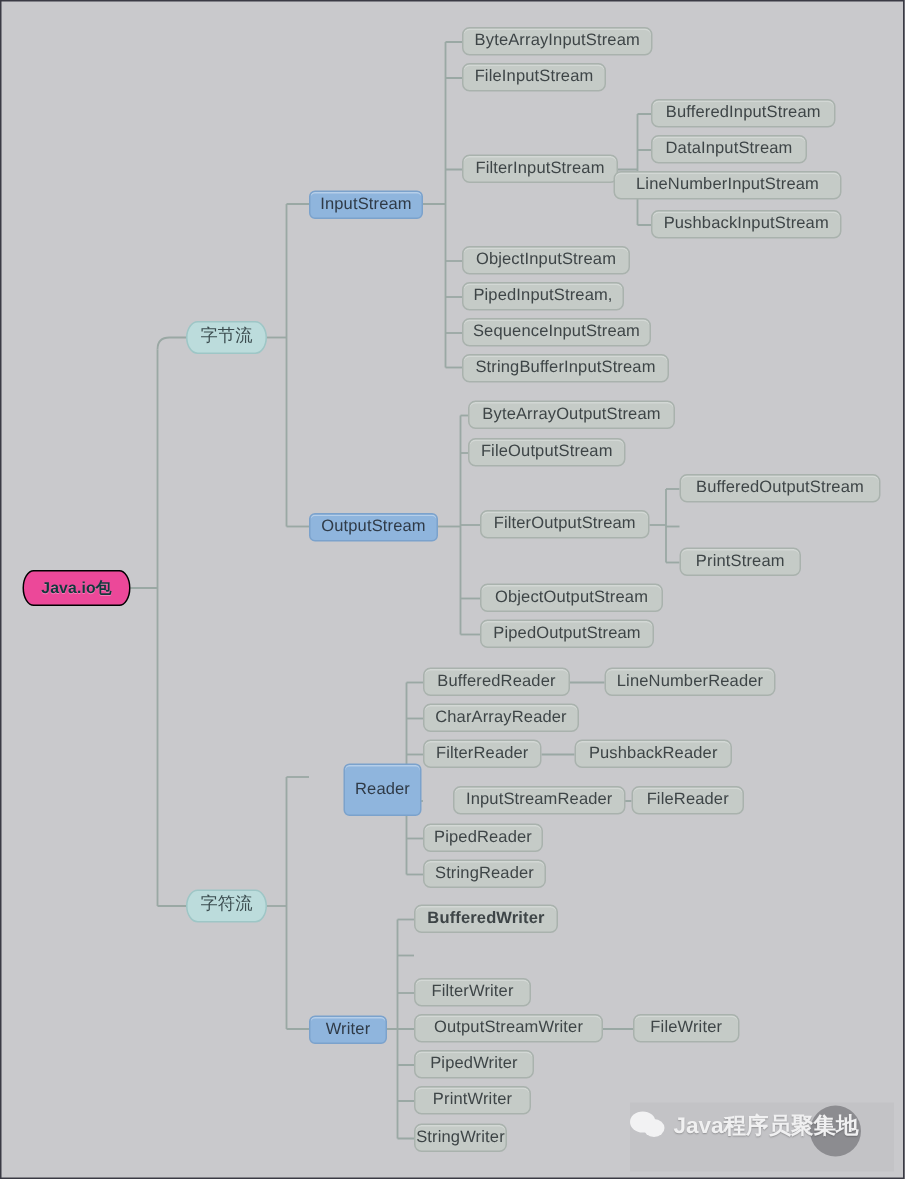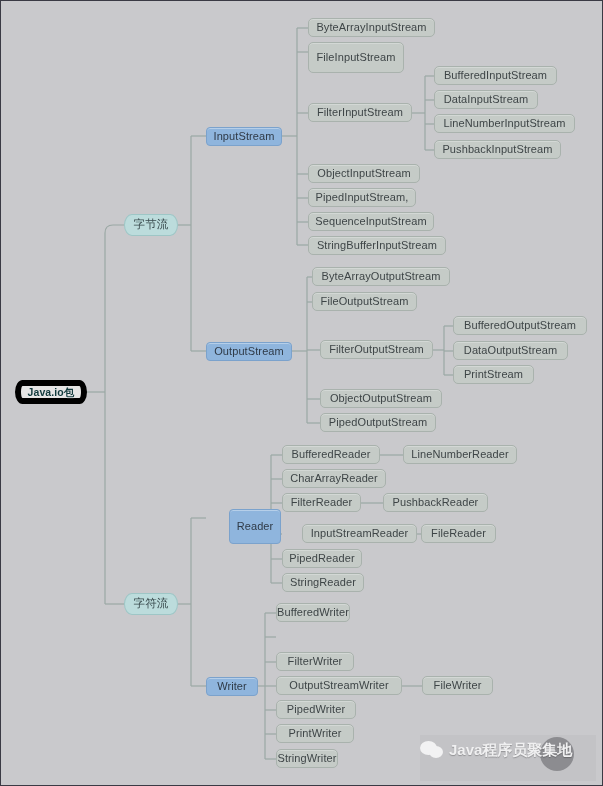--- a/index.html
+++ b/index.html
@@ -53,22 +53,22 @@
   
   .n-teal{
     background:#bcdcdc;
     border:1px solid #9ec6c6;
     color:#3b4c4f;
     border-radius:10px/14px;
     font-size:11.5px;
   }
   
   .n-root{
-    background:#e5e5e5;
-    border:6px solid #000000;
+    background:#ec4899;
+    border:1px solid #000000;
     color:#123a3d;
     border-radius:10px/16px;
     font-size:10.5px;
     font-weight:bold;
     text-shadow:0 1px 0 rgba(255,255,255,.3);
   }
   #watermark{
     position:absolute;
     right:6px;
     bottom:4px;
@@ -223,54 +223,53 @@
 
   <div class="node n-teal" style="left:123px;top:213px;width:54px;height:22px;">字节流</div>
   <div class="node n-teal" style="left:123px;top:592px;width:54px;height:22px;">字符流</div>
 
   <div class="node n-blue" style="left:205px;top:126px;width:76px;height:19px;">InputStream</div>
   <div class="node n-blue" style="left:205px;top:341px;width:86px;height:19px;">OutputStream</div>
   <div class="node n-blue" style="left:205px;top:508px;width:52px;height:35px;margin-left:23px;">Reader</div>
   <div class="node n-blue" style="left:205px;top:676px;width:52px;height:19px;">Writer</div>
 
   <div class="node n-leaf" style="left:307px;top:17px;width:127px;height:19px;">ByteArrayInputStream</div>
-  <div class="node n-leaf" style="left:307px;top:41px;width:96px;height:31px;">FileInputStream</div>
+  <div class="node n-leaf" style="left:307px;top:41px;width:96px;height:19px;">FileInputStream</div>
   <div class="node n-leaf" style="left:307px;top:102px;width:104px;height:19px;">FilterInputStream</div>
   <div class="node n-leaf" style="left:307px;top:163px;width:112px;height:19px;">ObjectInputStream</div>
   <div class="node n-leaf" style="left:307px;top:187px;width:108px;height:19px;">PipedInputStream,</div>
   <div class="node n-leaf" style="left:307px;top:211px;width:126px;height:19px;">SequenceInputStream</div>
   <div class="node n-leaf" style="left:307px;top:235px;width:138px;height:19px;">StringBufferInputStream</div>
 
   <div class="node n-leaf" style="left:433px;top:65px;width:123px;height:19px;">BufferedInputStream</div>
   <div class="node n-leaf" style="left:433px;top:89px;width:104px;height:19px;">DataInputStream</div>
-  <div class="node n-leaf" style="left:433px;top:113px;width:141px;height:19px;">LineNumberInputStream</div>
+  <div class="node n-leaf" style="left:408px;top:113px;width:152px;height:19px;">LineNumberInputStream</div>
   <div class="node n-leaf" style="left:433px;top:139px;width:127px;height:19px;">PushbackInputStream</div>
 
   <div class="node n-leaf" style="left:311px;top:266px;width:138px;height:19px;">ByteArrayOutputStream</div>
   <div class="node n-leaf" style="left:311px;top:291px;width:105px;height:19px;">FileOutputStream</div>
   <div class="node n-leaf" style="left:319px;top:339px;width:113px;height:19px;">FilterOutputStream</div>
   <div class="node n-leaf" style="left:319px;top:388px;width:122px;height:19px;">ObjectOutputStream</div>
   <div class="node n-leaf" style="left:319px;top:412px;width:116px;height:19px;">PipedOutputStream</div>
 
   <div class="node n-leaf" style="left:452px;top:315px;width:134px;height:19px;">BufferedOutputStream</div>
-  <div class="node n-leaf" style="left:452px;top:340px;width:115px;height:19px;">DataOutputStream</div>
   <div class="node n-leaf" style="left:452px;top:364px;width:81px;height:19px;">PrintStream</div>
 
   <div class="node n-leaf" style="left:281px;top:444px;width:98px;height:19px;">BufferedReader</div>
   <div class="node n-leaf" style="left:281px;top:468px;width:104px;height:19px;">CharArrayReader</div>
   <div class="node n-leaf" style="left:281px;top:492px;width:79px;height:19px;">FilterReader</div>
   <div class="node n-leaf" style="left:281px;top:523px;width:115px;height:19px;margin-left:20px;">InputStreamReader</div>
   <div class="node n-leaf" style="left:281px;top:548px;width:80px;height:19px;">PipedReader</div>
   <div class="node n-leaf" style="left:281px;top:572px;width:82px;height:19px;">StringReader</div>
 
   <div class="node n-leaf" style="left:402px;top:444px;width:114px;height:19px;">LineNumberReader</div>
   <div class="node n-leaf" style="left:382px;top:492px;width:105px;height:19px;">PushbackReader</div>
   <div class="node n-leaf" style="left:420px;top:523px;width:75px;height:19px;">FileReader</div>
 
-  <div class="node n-leaf" style="left:275px;top:602px;width:74px;height:19px;">BufferedWriter</div>
+  <div class="node n-leaf" style="left:275px;top:602px;width:96px;height:19px;font-weight:bold;">BufferedWriter</div>
   <div class="node n-leaf" style="left:275px;top:651px;width:78px;height:19px;">FilterWriter</div>
   <div class="node n-leaf" style="left:275px;top:675px;width:126px;height:19px;">OutputStreamWriter</div>
   <div class="node n-leaf" style="left:275px;top:699px;width:80px;height:19px;">PipedWriter</div>
   <div class="node n-leaf" style="left:275px;top:723px;width:78px;height:19px;">PrintWriter</div>
   <div class="node n-leaf" style="left:275px;top:748px;width:62px;height:19px;">StringWriter</div>
 
   <div class="node n-leaf" style="left:421px;top:675px;width:71px;height:19px;">FileWriter</div>
 
   <div id="watermark">
     <div class="wm-disc"></div>

